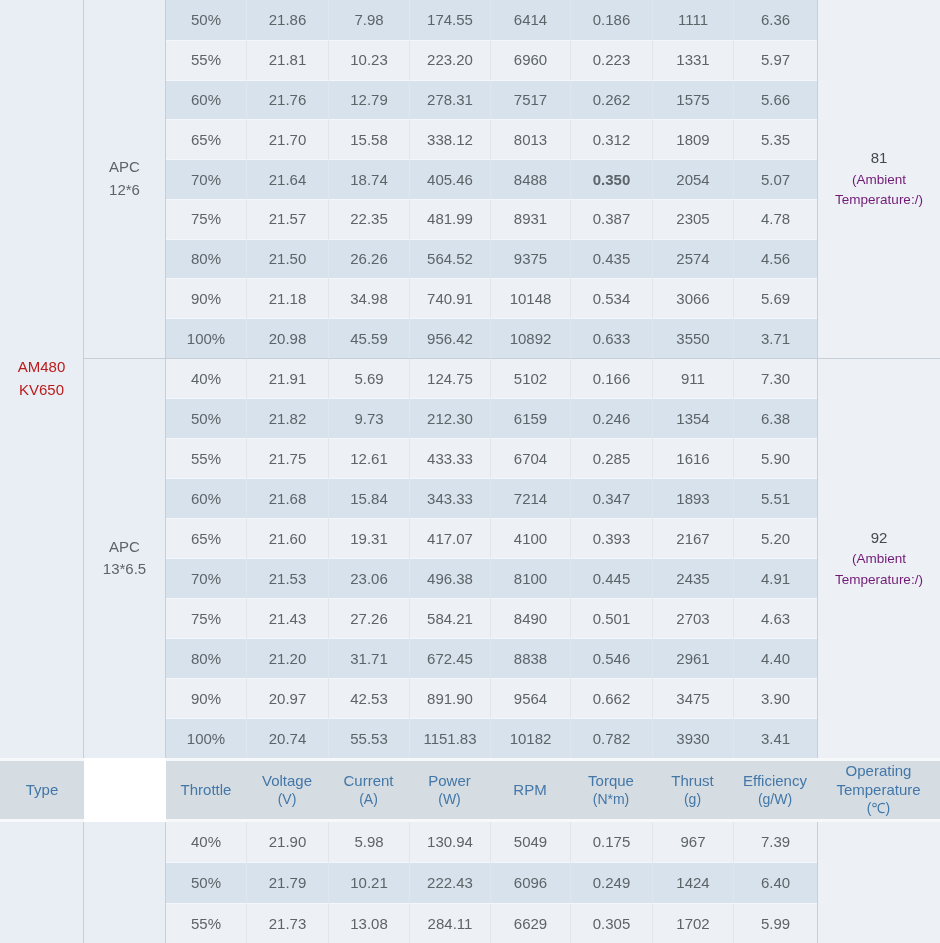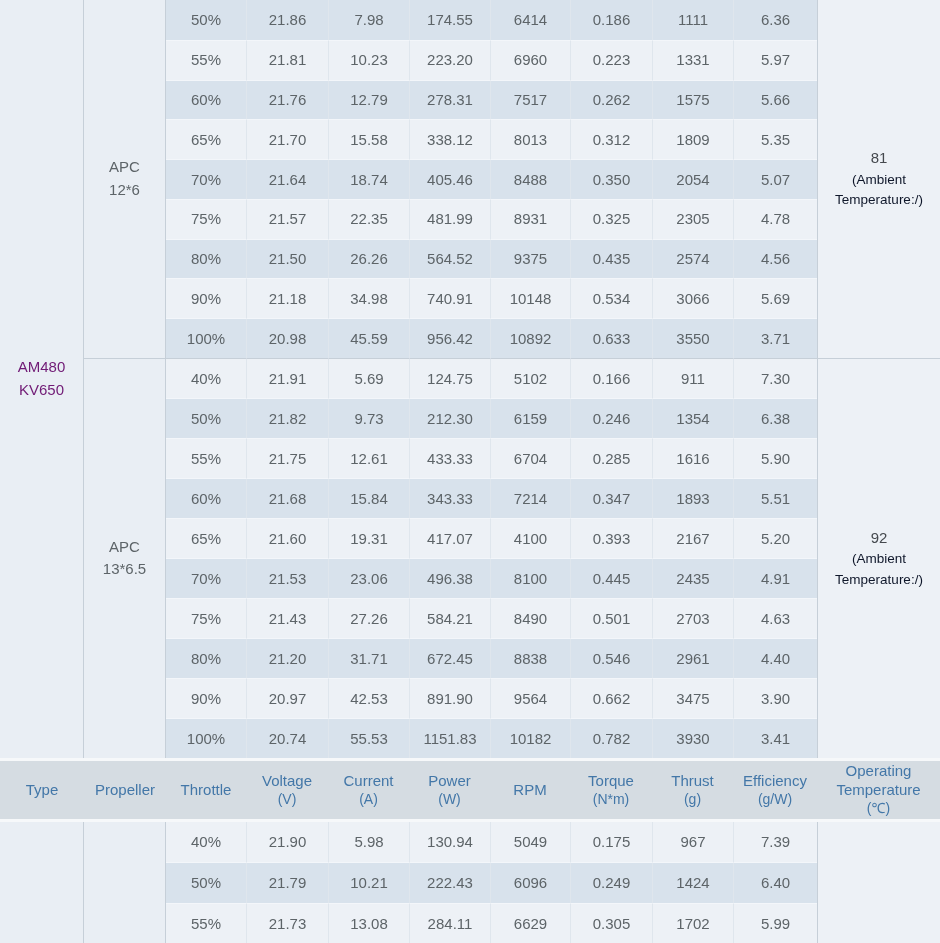--- a/index.html
+++ b/index.html
@@ -24,23 +24,23 @@
     line-height:1.25;
   }
   .header-cell .hline{max-width:110px;}
   .header-cell .hunit{font-size:14px;}
   .v-strong-r{border-right:1px solid #c6cfd8;}
   .v-strong-l{border-left:1px solid #c6cfd8;}
   .v-inner{border-left:1px solid #dfe6ed;}
   .h-row{border-top:1px solid #f3f6fa;}
   .h-section{border-top:1px solid #c6cfd8;}
   .wrap{max-width:60px;line-height:1.5;}
-  .type-text{color:#701a75;}
+  .type-text{color:#b91c1c;}
   .temp-value{font-size:15px;color:#45494e;line-height:1.5;}
-  .temp-note{font-size:13.5px;color:#0f172a;line-height:1.5;max-width:112px;}
+  .temp-note{font-size:13.5px;color:#701a75;line-height:1.5;max-width:112px;}
 </style>
 </head>
 <body>
 
 <div id="grid">
     <div class="cell side v-strong-r" style="grid-area: 1 / 1 / 20;">
       <div class="wrap type-text">AM480 KV650</div>
     </div>
     <div class="cell side v-strong-r" style="grid-area: 21 / 1 / 24;"></div>
     <div class="cell side v-strong-r" style="grid-area: 1 / 2 / 10;">
@@ -55,23 +55,20 @@
       <div class="temp-note">(Ambient Temperature:/)</div>
     </div>
     <div class="cell light v-strong-l h-section" style="grid-area: 10 / 11 / 20;">
       <div class="temp-value">92</div>
       <div class="temp-note">(Ambient Temperature:/)</div>
     </div>
     <div class="cell light v-strong-l" style="grid-area: 21 / 11 / 24;"></div>
     <div class="cell header-cell" style="grid-area: 20 / 1;">
       <div class="hline">Type</div>
     </div>
-    <div class="cell header-cell" style="grid-area: 20 / 2;">
-      <div class="hline">Propeller</div>
-    </div>
     <div class="cell header-cell" style="grid-area: 20 / 3;">
       <div class="hline">Throttle</div>
     </div>
     <div class="cell header-cell" style="grid-area: 20 / 4;">
       <div class="hline">Voltage</div>
       <div class="hline hunit">(V)</div>
     </div>
     <div class="cell header-cell" style="grid-area: 20 / 5;">
       <div class="hline">Current</div>
       <div class="hline hunit">(A)</div>
@@ -203,21 +200,21 @@
     </div>
     <div class="cell dark v-inner h-row" style="grid-area: 5 / 5;">
       <div>18.74</div>
     </div>
     <div class="cell dark v-inner h-row" style="grid-area: 5 / 6;">
       <div>405.46</div>
     </div>
     <div class="cell dark v-inner h-row" style="grid-area: 5 / 7;">
       <div>8488</div>
     </div>
-    <div class="cell dark v-inner h-row" style="grid-area: 5 / 8;">
+    <div class="cell dark v-inner h-row" style="grid-area: 5 / 8; font-weight: bold;">
       <div>0.350</div>
     </div>
     <div class="cell dark v-inner h-row" style="grid-area: 5 / 9;">
       <div>2054</div>
     </div>
     <div class="cell dark v-inner h-row" style="grid-area: 5 / 10;">
       <div>5.07</div>
     </div>
     <div class="cell light h-row" style="grid-area: 6 / 3;">
       <div>75%</div>
@@ -228,21 +225,21 @@
     <div class="cell light v-inner h-row" style="grid-area: 6 / 5;">
       <div>22.35</div>
     </div>
     <div class="cell light v-inner h-row" style="grid-area: 6 / 6;">
       <div>481.99</div>
     </div>
     <div class="cell light v-inner h-row" style="grid-area: 6 / 7;">
       <div>8931</div>
     </div>
     <div class="cell light v-inner h-row" style="grid-area: 6 / 8;">
-      <div>0.325</div>
+      <div>0.387</div>
     </div>
     <div class="cell light v-inner h-row" style="grid-area: 6 / 9;">
       <div>2305</div>
     </div>
     <div class="cell light v-inner h-row" style="grid-area: 6 / 10;">
       <div>4.78</div>
     </div>
     <div class="cell dark h-row" style="grid-area: 7 / 3;">
       <div>80%</div>
     </div>

